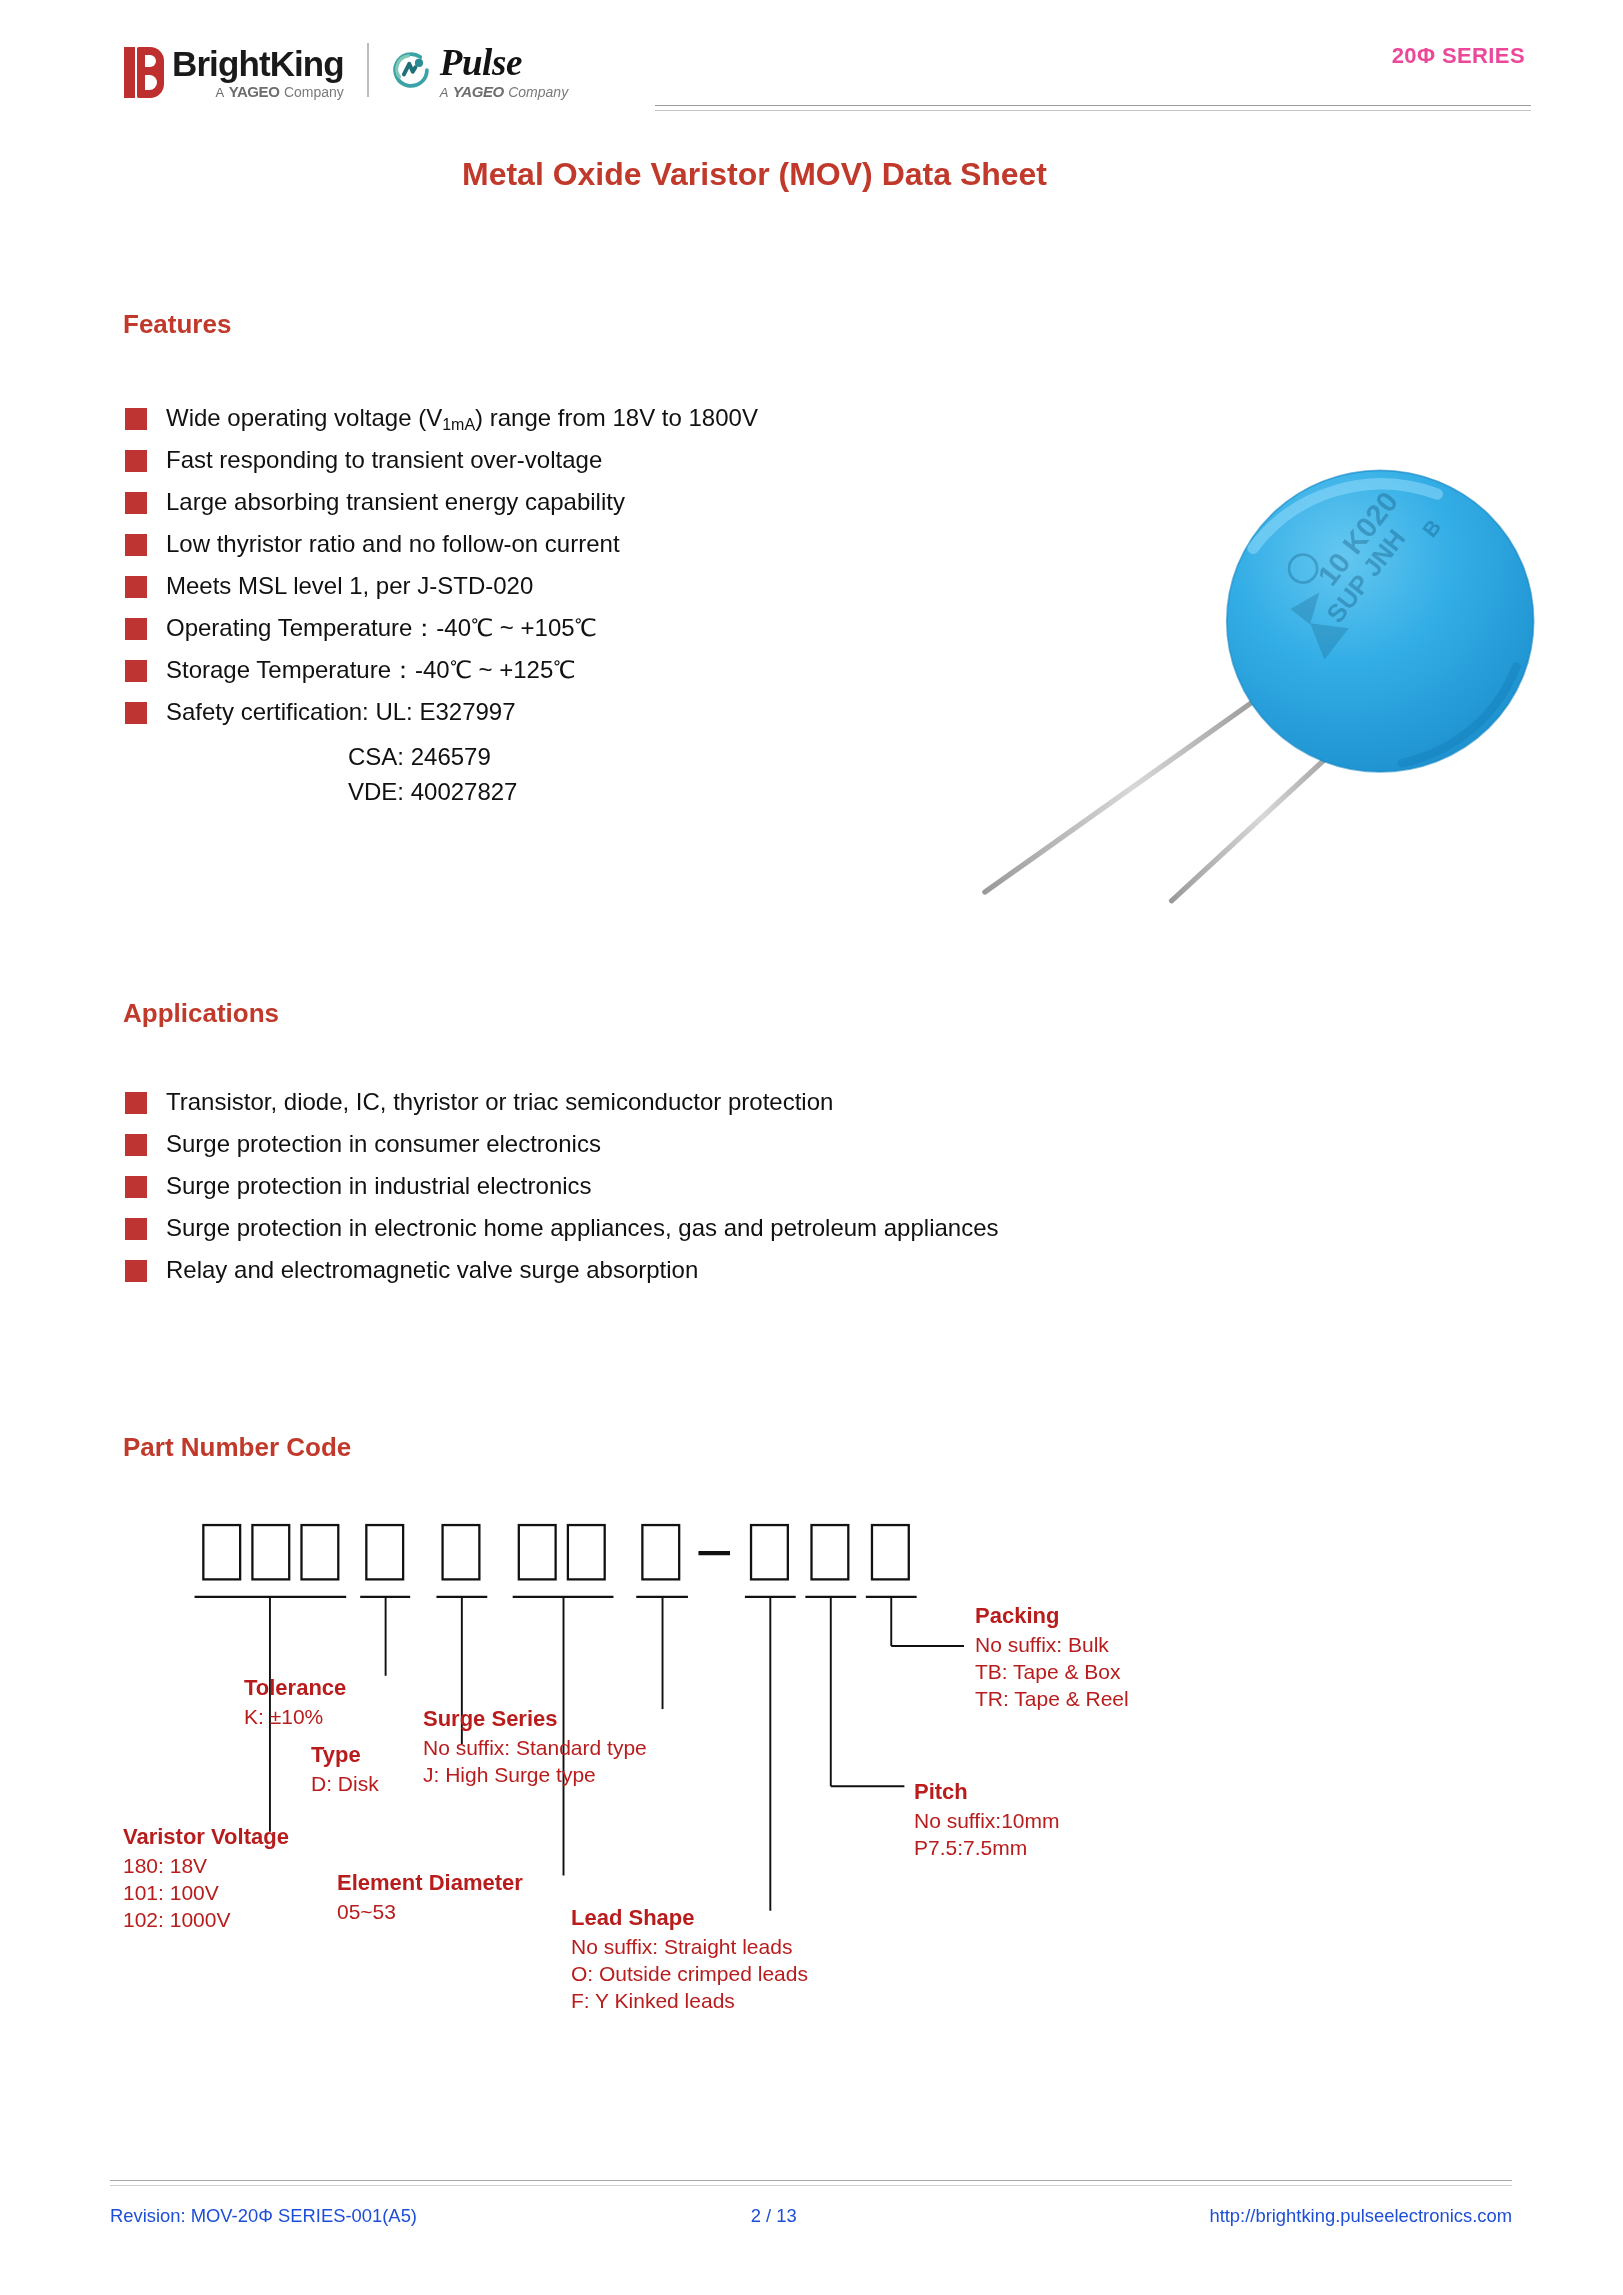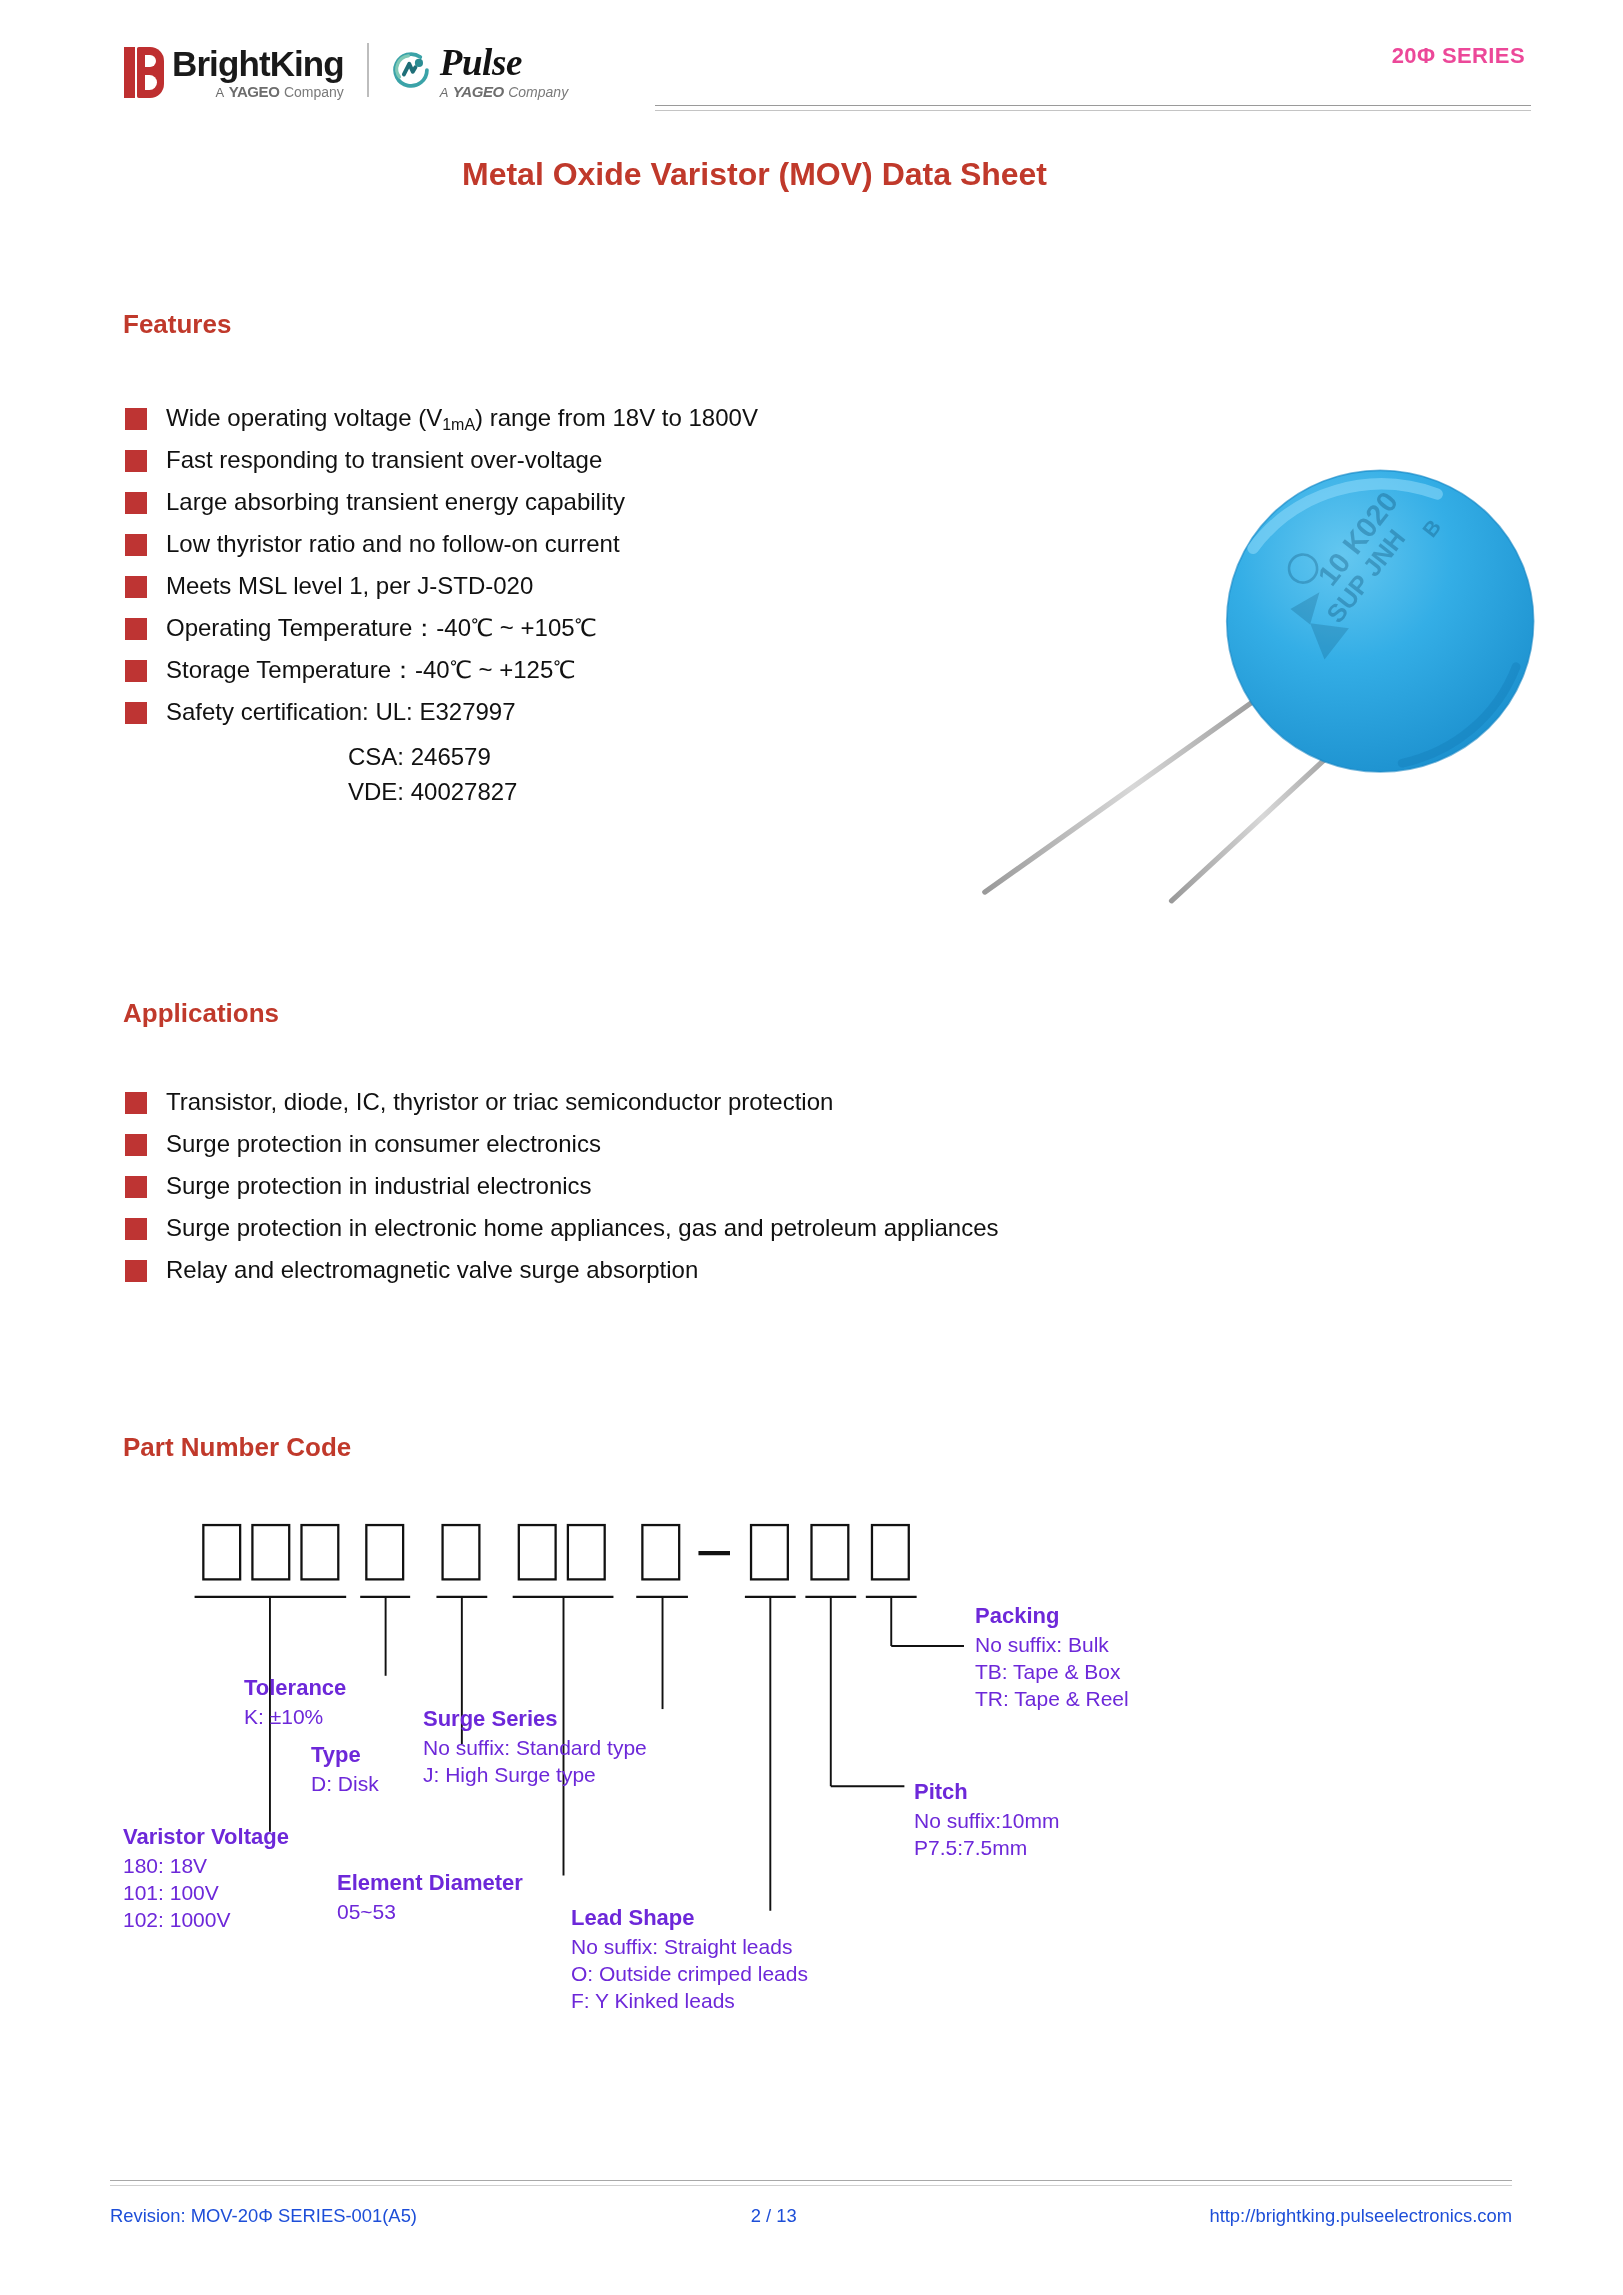--- a/index.html
+++ b/index.html
@@ -192,21 +192,21 @@
     position: absolute;
     left: 0; top: 1490px;
     width: 1623px;
     height: 666px;
   }
   .pnc svg { display: block; }
   .pnc-label {
     position: absolute;
     font-size: 21px;
     line-height: 1.3;
-    color: #6d28d9;
+    color: #b91c1c;
   }
   .pnc-label .ttl {
     font-weight: bold;
     font-size: 22px;
     display: block;
     white-space: nowrap;
   }
   .pnc-label .ln { display: block; white-space: nowrap; }
 
   

